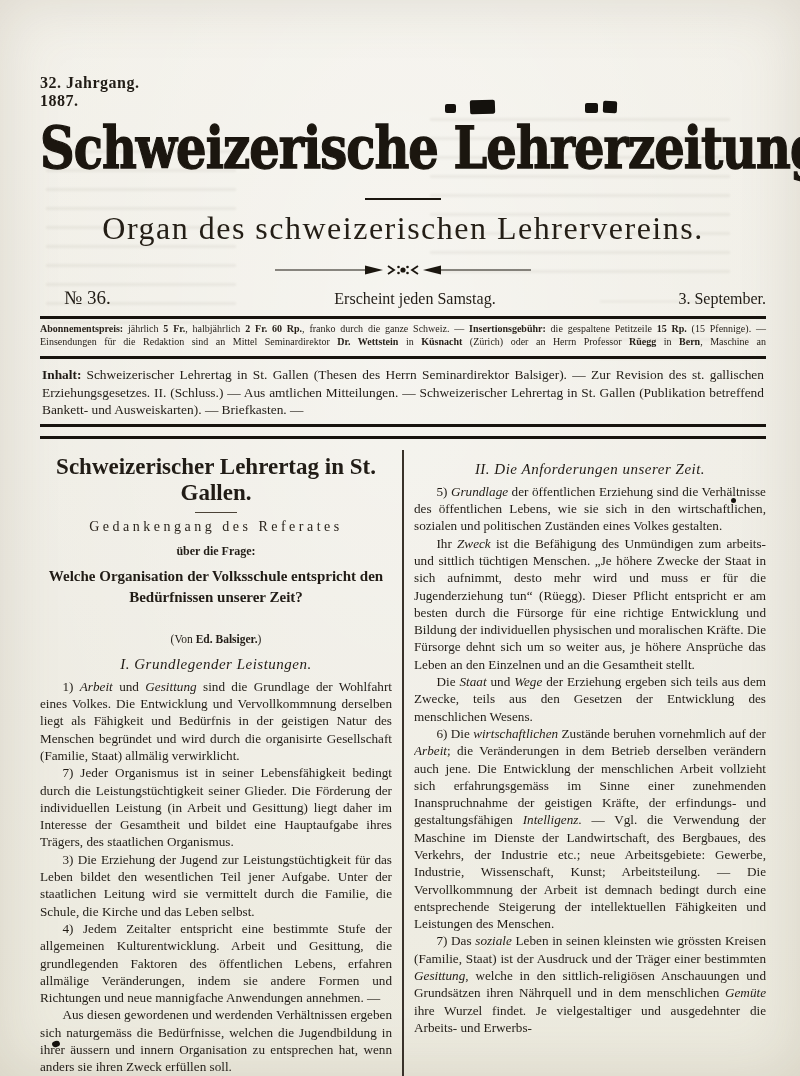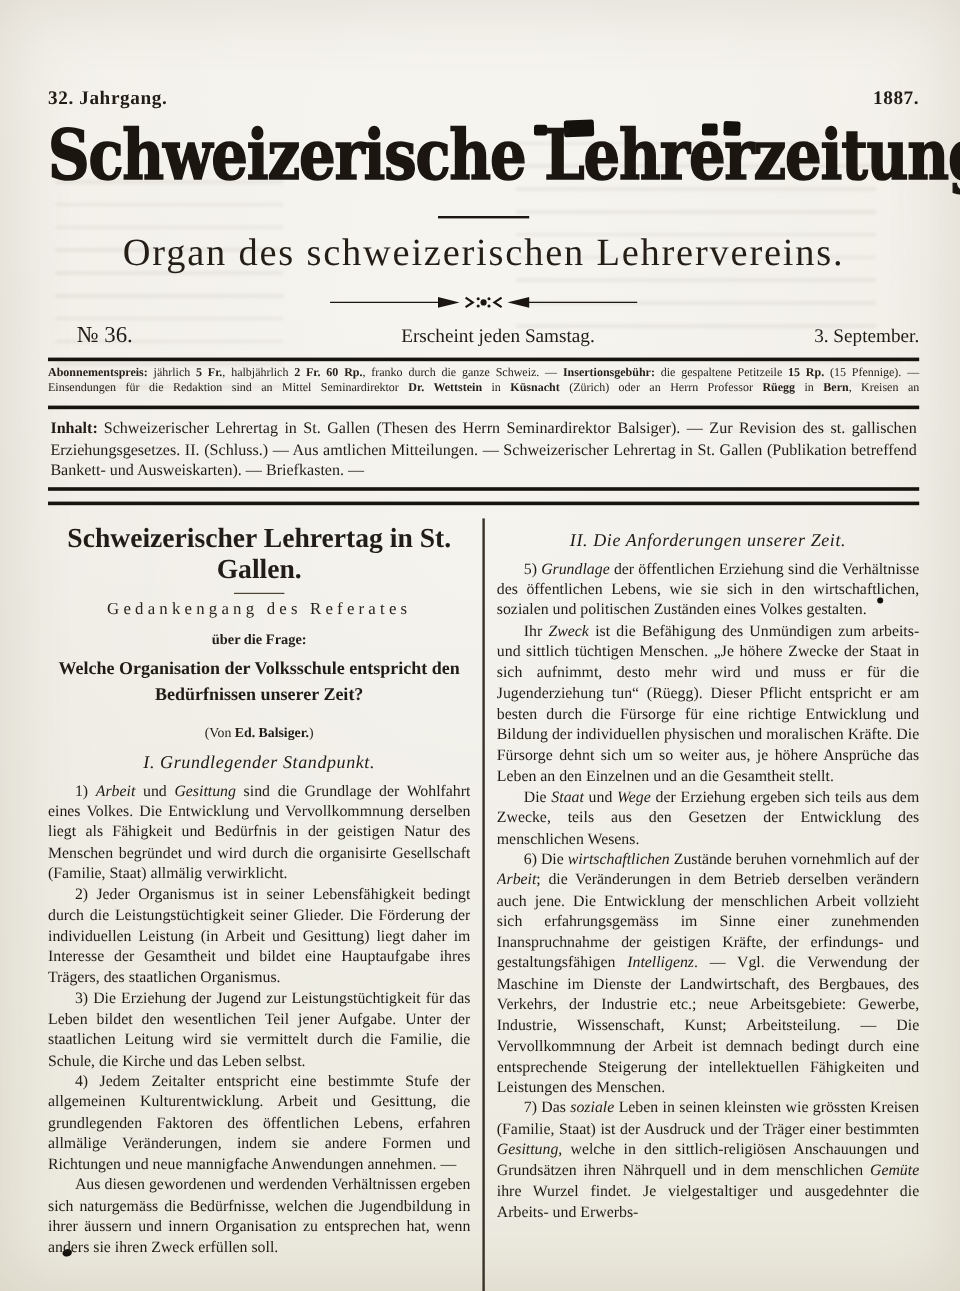--- a/index.html
+++ b/index.html
@@ -21,21 +21,21 @@
 
   
   .blot{position:absolute;background:#14110d;border-radius:2px;}
   .blot.b1{left:470px;top:100px;width:25px;height:14px;transform:rotate(-2deg);}
   .blot.b2{left:445px;top:104px;width:11px;height:9px;}
   .blot.b3{left:585px;top:103px;width:13px;height:10px;}
   .blot.b4{left:603px;top:101px;width:14px;height:12px;transform:rotate(2deg);}
   .blot.dot-bl{left:52px;top:1041px;width:8px;height:6px;border-radius:50%;transform:rotate(-15deg);}
   .blot.dot-r{left:731px;top:498px;width:5px;height:5px;border-radius:50%;}
 
-  .vol-row{display:flex;justify-content:space-between;font-weight:bold;font-size:16px;letter-spacing:.5px;}
+  .vol-row{display:flex;justify-content:space-between;font-weight:bold;font-size:16px;letter-spacing:.5px;flex-direction:column;}
   .masthead{margin:14px 0 0;text-align:center;font-family:"DejaVu Serif","Liberation Serif",serif;
             font-weight:bold;font-size:48px;line-height:1.05;white-space:nowrap;
             letter-spacing:-1px;-webkit-text-stroke:1.1px #1b160f;color:#1b160f;
             transform:scaleY(1.2);transform-origin:50% 60%;}
   .mast-rule{width:76px;height:2px;background:#1b160f;margin:24px auto 10px;}
   .subtitle{text-align:center;font-size:32px;letter-spacing:1.5px;color:#241e16;}
 
   .ornament{display:flex;justify-content:center;margin:16px 0 10px;}
 
   .issue-row{display:flex;align-items:baseline;margin-top:6px;font-weight:normal;margin-left:24px;}
@@ -56,21 +56,21 @@
 
   .columns{display:grid;grid-template-columns:352px 22px 352px;margin-top:11px;height:655px;}
   .col{overflow:hidden;}
   .col-divider{justify-self:center;width:1.5px;height:100%;background:#39322a;}
 
   .article-title{margin:4px 0 0;text-align:center;font-size:23px;font-weight:bold;}
   .title-rule{width:42px;height:1px;background:#4a4236;margin:6px auto 6px;}
   .kicker{ text-align:center;font-size:14px;letter-spacing:3.5px;color:#2a241c;}
   .uber{text-align:center;font-size:12px;font-weight:bold;margin-top:9px;}
   .question{text-align:center;font-size:15px;font-weight:bold;line-height:21px;margin-top:7px;}
-  .byline{text-align:center;font-size:11.5px;margin-top:15px;}
+  .byline{text-align:center;font-size:11.5px;margin-top:25px;}
   .section-heading{margin:11px 0 5px;text-align:center;font-size:15px;font-weight:normal;font-style:italic;letter-spacing:.5px;}
   .col p{margin:0;text-indent:1.7em;text-align:justify;font-size:13.2px;line-height:17.3px;hyphens:manual;}
   .col p i{font-style:italic;}
 </style>
 </head>
 <body>
 
 <div class="page">
 
   <div class="ghost g1"></div>
@@ -118,43 +118,43 @@
     <div class="issue-row">
       <span class="issue-no">№ 36.</span>
       <span class="freq">Erscheint jeden Samstag.</span>
       <span class="idate">3. September.</span>
     </div>
 
     <div class="rule thick"></div>
 
     <div class="imprint">
       <div class="jline"><b>Abonnementspreis:</b><span> jährlich </span><b>5 Fr.</b><span>, halbjährlich </span><b>2 Fr. 60 Rp.</b><span>, franko durch die ganze Schweiz. — </span><b>Insertionsgebühr:</b><span> die gespaltene Petitzeile </span><b>15 Rp.</b><span> (15 Pfennige). —</span></div>
-      <div class="jline"><span>Einsendungen für die Redaktion sind an Mittel Seminardirektor </span><b>Dr. Wettstein</b><span> in </span><b>Küsnacht</b><span> (Zürich) oder an Herrn Professor </span><b>Rüegg</b><span> in </span><b>Bern</b><span>, Kreisen an</span></div>
+      <div class="jline"><span>Einsendungen für die Redaktion sind an Mittel Seminardirektor </span><b>Dr. Wettstein</b><span> in </span><b>Küsnacht</b><span> (Zürich) oder an Herrn Professor </span><b>Rüegg</b><span> in </span><b>Bern</b><span>, Maschine an</span></div>
     </div>
 
     <div class="rule thick"></div>
 
     <div class="contents">
       <b>Inhalt:</b><span>Schweizerischer Lehrertag in St. Gallen (Thesen des Herrn Seminardirektor Balsiger). — Zur Revision des st. gallischen Erziehungsgesetzes. II. (Schluss.) — Aus amtlichen Mitteilungen. — Schweizerischer Lehrertag in St. Gallen (Publikation betreffend Bankett- und Ausweiskarten). — Briefkasten. —</span>
     </div>
 
     <div class="double-rule"></div>
 
     <div class="columns">
 
       <div class="col">
         <h2 class="article-title">Schweizerischer Lehrertag in St. Gallen.</h2>
         <div class="title-rule"></div>
         <div class="kicker">Gedankengang des Referates</div>
         <div class="uber">über die Frage:</div>
         <div class="question">Welche Organisation der Volksschule entspricht den Bedürfnissen unserer Zeit?</div>
         <div class="byline"><span>(Von </span><b>Ed. Balsiger.</b><span>)</span></div>
-        <h3 class="section-heading">I. Grundlegender Standpunkt.</h3>
+        <h3 class="section-heading">I. Grundlegender Leistungen.</h3>
         <p><span>1) </span><i>Arbeit</i><span> und </span><i>Gesittung</i><span> sind die Grundlage der Wohlfahrt eines Volkes. Die Entwicklung und Vervollkommnung derselben liegt als Fähigkeit und Bedürfnis in der geistigen Natur des Menschen begründet und wird durch die organisirte Gesellschaft (Familie, Staat) allmälig verwirklicht.</span></p>
-        <p><span>2) Jeder Organismus ist in seiner Lebensfähigkeit bedingt durch die Leistungstüchtigkeit seiner Glieder. Die Förderung der individuellen Leistung (in Arbeit und Gesittung) liegt daher im Interesse der Gesamtheit und bildet eine Hauptaufgabe ihres Trägers, des staatlichen Organismus.</span></p>
+        <p><span>7) Jeder Organismus ist in seiner Lebensfähigkeit bedingt durch die Leistungstüchtigkeit seiner Glieder. Die Förderung der individuellen Leistung (in Arbeit und Gesittung) liegt daher im Interesse der Gesamtheit und bildet eine Hauptaufgabe ihres Trägers, des staatlichen Organismus.</span></p>
         <p><span>3) Die Erziehung der Jugend zur Leistungstüchtigkeit für das Leben bildet den wesentlichen Teil jener Aufgabe. Unter der staatlichen Leitung wird sie vermittelt durch die Familie, die Schule, die Kirche und das Leben selbst.</span></p>
         <p><span>4) Jedem Zeitalter entspricht eine bestimmte Stufe der allgemeinen Kulturentwicklung. Arbeit und Gesittung, die grundlegenden Faktoren des öffentlichen Lebens, erfahren allmälige Veränderungen, indem sie andere Formen und Richtungen und neue mannigfache Anwendungen annehmen. —</span></p>
         <p><span>Aus diesen gewordenen und werdenden Verhältnissen ergeben sich naturgemäss die Bedürfnisse, welchen die Jugendbildung in ihrer äussern und innern Organisation zu entsprechen hat, wenn anders sie ihren Zweck erfüllen soll.</span></p>
       </div>
 
       <div class="col-divider"></div>
 
       <div class="col">
         <h3 class="section-heading">II. Die Anforderungen unserer Zeit.</h3>
         <p><span>5) </span><i>Grundlage</i><span> der öffentlichen Erziehung sind die Verhältnisse des öffentlichen Lebens, wie sie sich in den wirtschaftlichen, sozialen und politischen Zuständen eines Volkes gestalten.</span></p>

